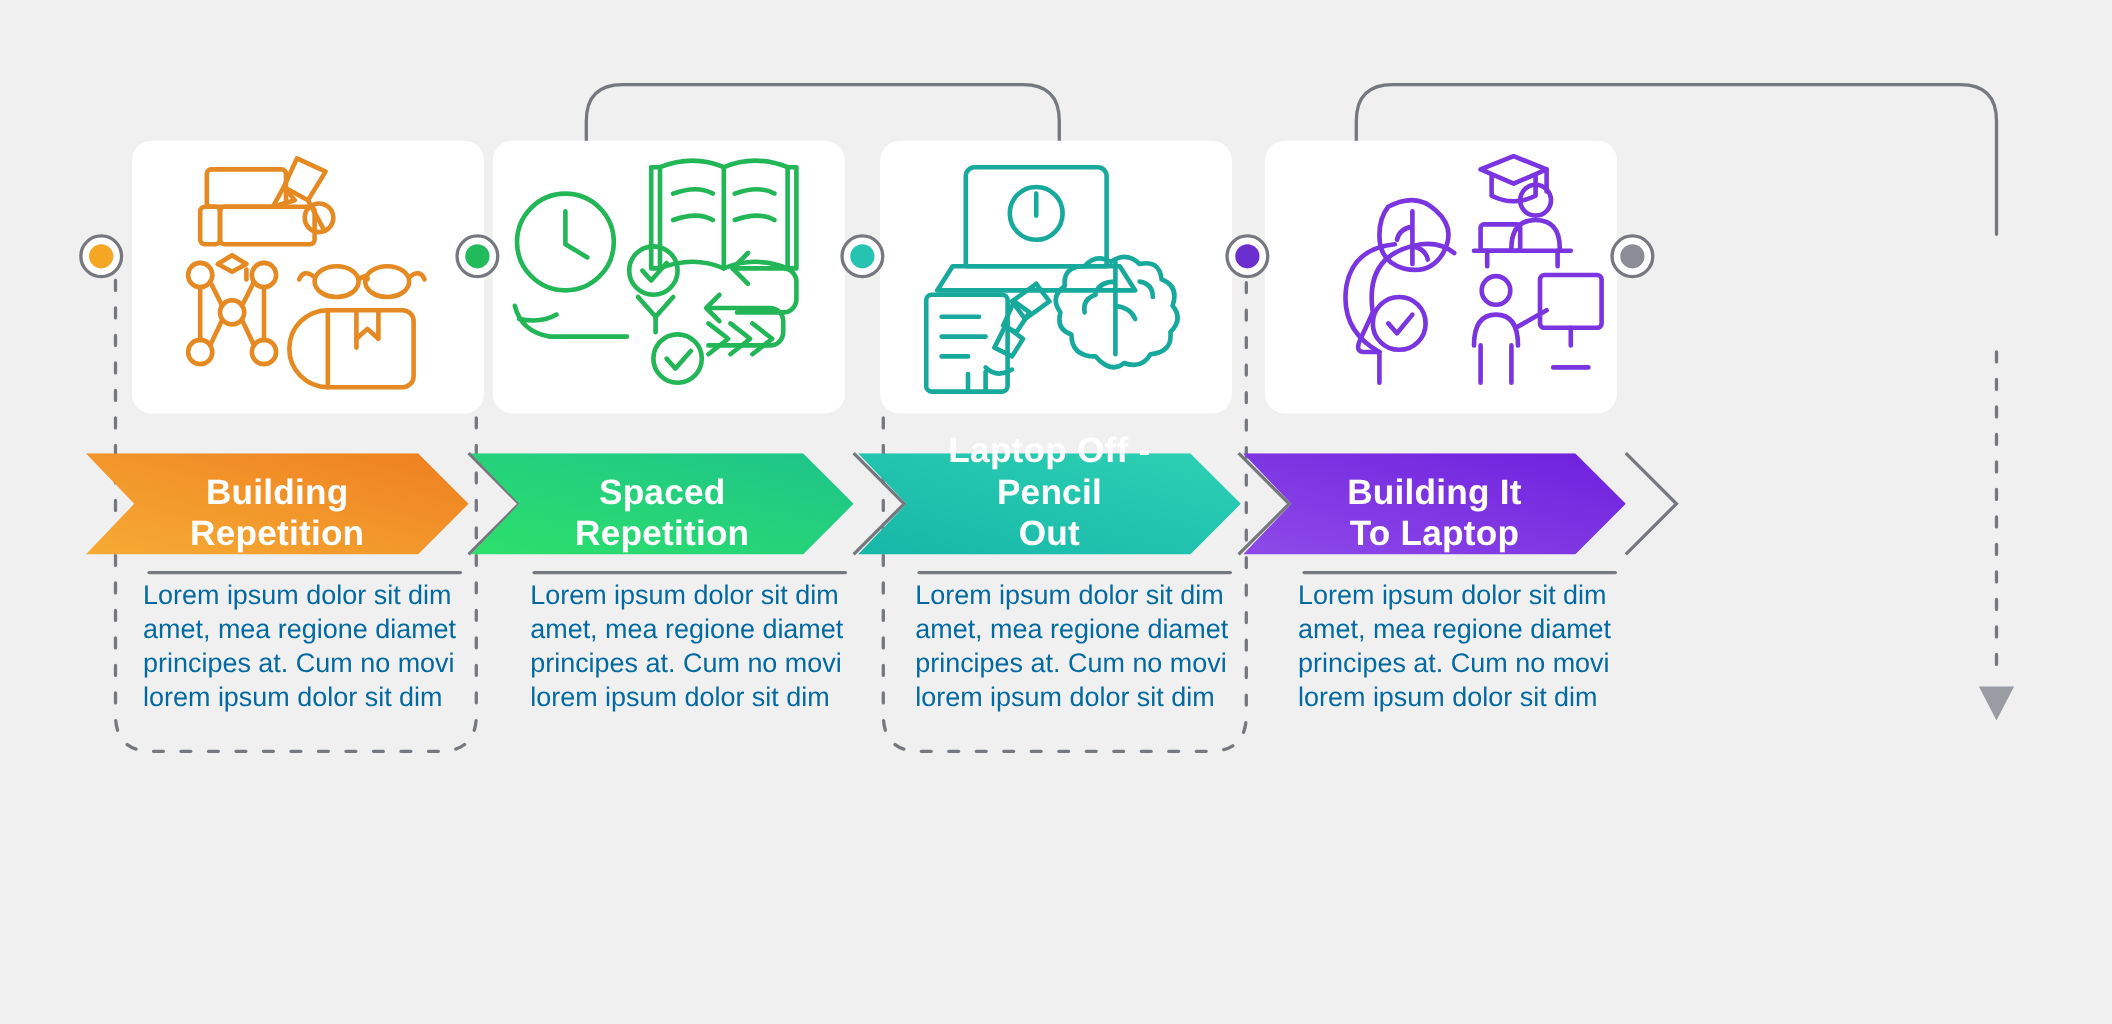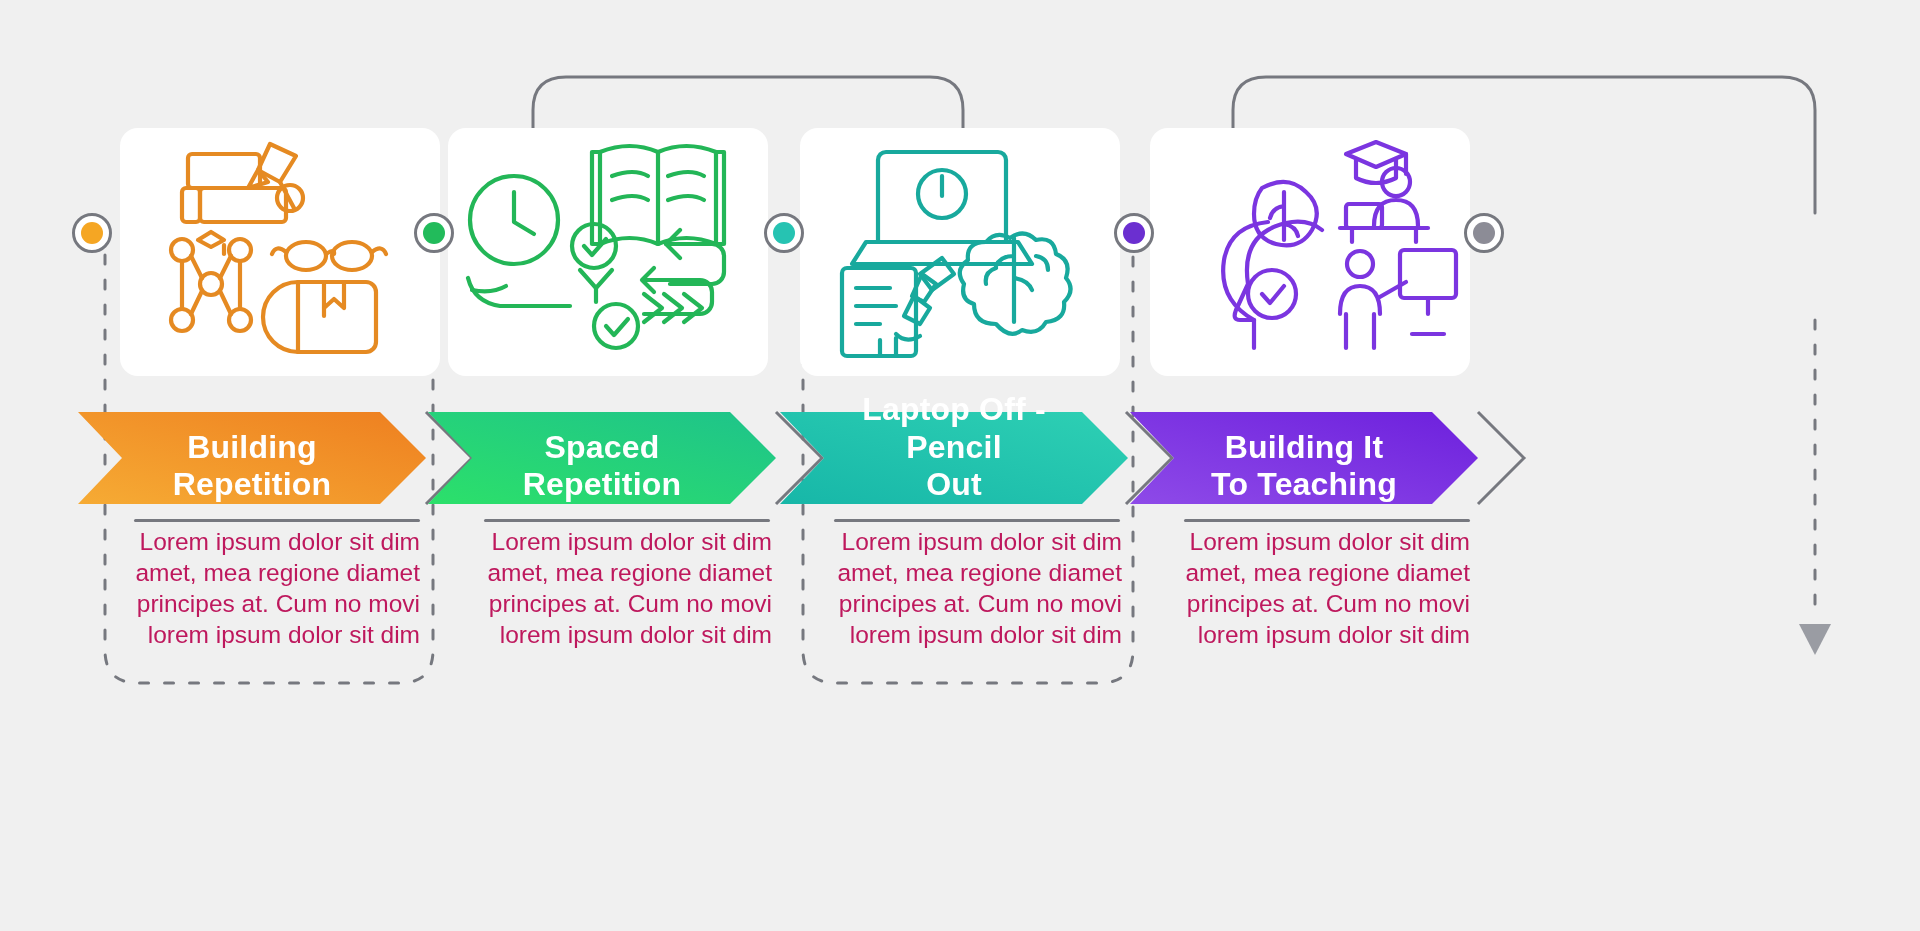--- a/index.html
+++ b/index.html
@@ -90,24 +90,24 @@
   .rule.r0 { left: 134px;  top: 519px; width: 286px; }
   .rule.r1 { left: 484px;  top: 519px; width: 286px; }
   .rule.r2 { left: 834px;  top: 519px; width: 286px; }
   .rule.r3 { left: 1184px; top: 519px; width: 286px; }
 
   
   .body-text {
     position: absolute;
     top: 526px;
     width: 290px;
-    color: #be185d;
+    color: #0369a1;
     font-size: 24.5px;
     line-height: 1.27;
-    text-align: right;
+    text-align: left;
   }
   .body-text.t0 { left: 130px; }
   .body-text.t1 { left: 482px; }
   .body-text.t2 { left: 832px; }
   .body-text.t3 { left: 1180px; }
 
   
   .dot {
     position: absolute;
     width: 40px;
@@ -346,21 +346,21 @@
     </div>
   </div>
 
   <div class="banner-wrap b3">
     <svg class="banner-shape" viewBox="0 0 348 92" preserveAspectRatio="none">
       <polygon points="0,0 302,0 348,46 302,92 0,92 44,46" fill="url(#grad3)"></polygon>
     </svg>
     <div class="banner-label">
       <span>
         <span>Building It</span><br>
-        <span>To Teaching</span>
+        <span>To Laptop</span>
       </span>
     </div>
   </div>
 
   <div class="rule r0"></div>
   <div class="rule r1"></div>
   <div class="rule r2"></div>
   <div class="rule r3"></div>
 
   <div class="body-text t0">Lorem ipsum dolor sit dim amet, mea regione diamet principes at. Cum no movi lorem ipsum dolor sit dim</div>

